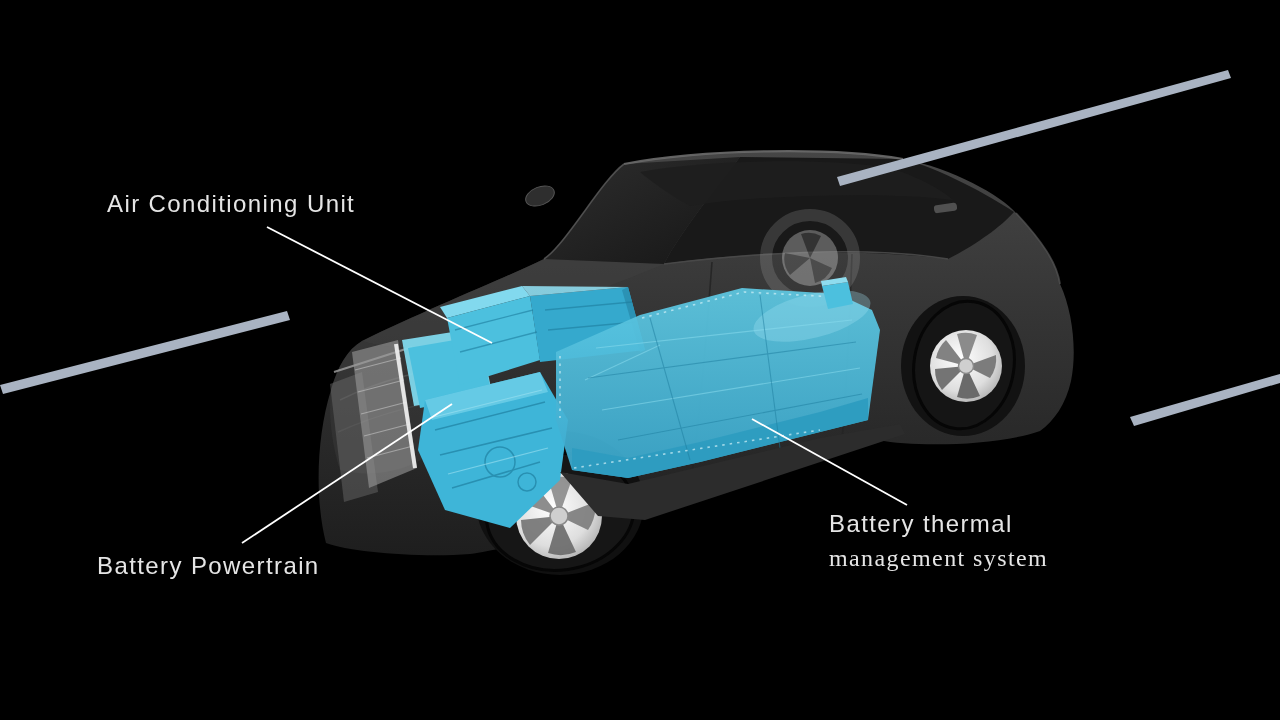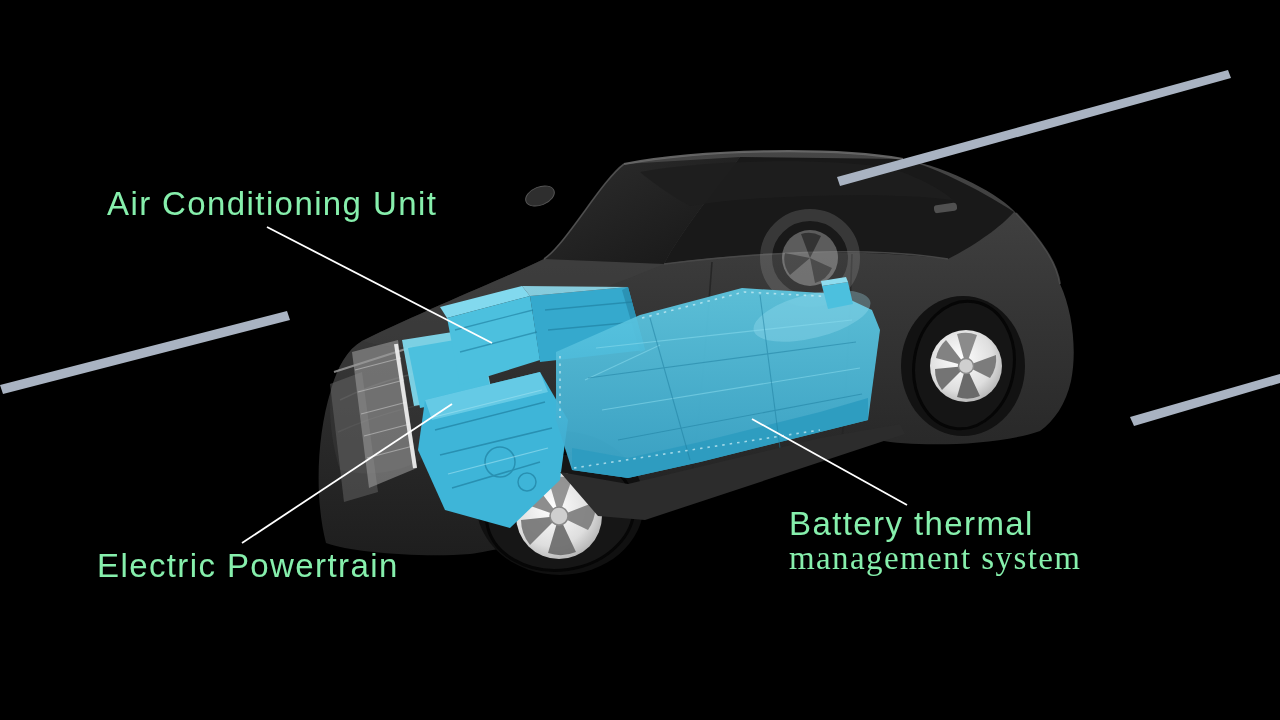--- a/index.html
+++ b/index.html
@@ -1,19 +1,19 @@
 <!DOCTYPE html>
 <html><head>
 <meta charset="utf-8">
 <style>
   html,body{margin:0;padding:0;background:#000;}
   #stage{position:relative;width:1280px;height:720px;background:#000;overflow:hidden;
          font-family:"Liberation Sans", sans-serif;}
   #scene-svg{position:absolute;left:0;top:0;}
-  .callout-label{position:absolute;color:#86efac;font-size:33px;font-weight:400;
+  .callout-label{position:absolute;color:#e5e5e5;font-size:24px;font-weight:400;
                  letter-spacing:1.4px;line-height:34px;white-space:nowrap;}
 </style>
 </head>
 <body>
 
 <div id="stage">
 
 <svg id="scene-svg" width="1280" height="720" viewBox="0 0 1280 720">
   <defs>
     <linearGradient id="g-body" x1="0" y1="0" x2="0" y2="1">
@@ -186,20 +186,20 @@
   <polygon points="837,177 1228,70 1231,78 840,186" fill="#a9b3c2"></polygon>
   <polygon points="1130,417 1280,374 1280,383 1134,426" fill="#a9b3c2"></polygon>
 
   <line x1="267" y1="227" x2="492" y2="343" stroke="#ffffff" stroke-width="1.8"></line>
   <line x1="242" y1="543" x2="452" y2="404" stroke="#ffffff" stroke-width="1.8"></line>
   <line x1="752" y1="419" x2="907" y2="505" stroke="#ffffff" stroke-width="1.8"></line>
 </svg>
 
 <div class="callout-label" style="left:107px;top:187px;">Air Conditioning Unit</div>
 
-<div class="callout-label" style="left:97px;top:549px;">Electric Powertrain</div>
-
-<div class="callout-label" style="left:789px;top:507px;">
+<div class="callout-label" style="left:97px;top:549px;">Battery Powertrain</div>
+
+<div class="callout-label" style="left:829px;top:507px;">
   <span style="display:block;">Battery thermal</span>
   <span style="display:block;font-family:Liberation Serif, serif;">management system</span>
 </div>
 
 </div>
 
 </body></html>

